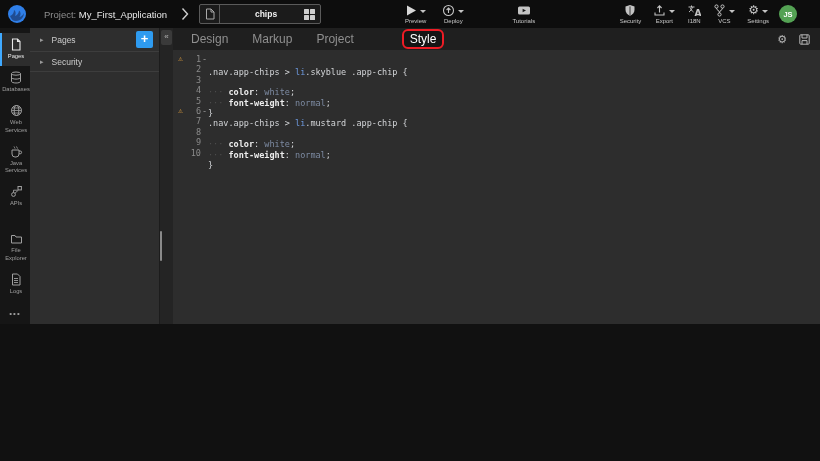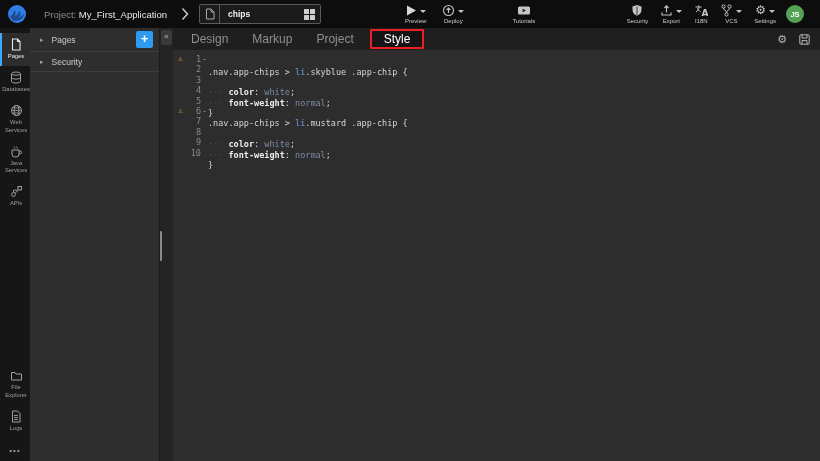--- a/index.html
+++ b/index.html
@@ -1,45 +1,45 @@
 <!DOCTYPE html>
 <html><head>
 <meta charset="utf-8">
 <style>
   * { margin:0; padding:0; box-sizing:border-box; }
   html,body { width:820px; height:461px; background:#111; overflow:hidden;
     font-family:"Liberation Sans", sans-serif; }
-  .app { position:relative; width:820px; height:461px; background:#2d2d2d; display:flex; flex-direction:column; }
+  .app { position:relative; width:820px; height:324px; background:#2d2d2d; display:flex; flex-direction:column; }
 
   
   .topbar { height:28px; background:#0d0d0d; display:flex; align-items:center; flex:0 0 28px; }
   .logo { width:34px; height:28px; display:flex; align-items:center; justify-content:center; }
   .project { margin-left:10px; font-size:9.5px; white-space:nowrap; }
   .project .plabel { color:#8f8f8f; }
   .project .pname { color:#e9e9e9; }
   .crumb-chevron { margin-left:14px; color:#cfcfcf; }
   .page-box { margin-left:10px; height:20px; width:122px; border:1px solid #5a5a5a; border-radius:2px;
-    background:#1b1b1b; display:flex; align-items:center; }
+    background:#1b1b1b; display:flex; align-items:center;text-align:center; }
   .page-box .file-cell { width:20px; height:100%; border-right:1px solid #5a5a5a; display:flex; align-items:center; justify-content:center; }
   .page-box .page-name { flex:1; color:#f0f0f0; font-size:8.5px; font-weight:bold; padding-left:8px; }
   .grid-icon { width:11px; height:11px; display:grid; grid-template-columns:5px 5px; grid-template-rows:5px 5px; gap:1px; margin-right:5px; }
   .grid-icon span { background:#cfcfcf; border-radius:0.5px; }
 
   .tb-btn { display:flex; flex-direction:column; align-items:center; justify-content:center; color:#c4c4c4; cursor:pointer; }
   .tb-btn .icon-row { display:flex; align-items:flex-start; height:13px; }
   .tb-btn .tb-label { font-size:6px; color:#c9c9c9; margin-top:1px; white-space:nowrap; }
   .caret { width:0; height:0; border-left:3px solid transparent; border-right:3px solid transparent;
     border-top:3.5px solid #c4c4c4; margin-left:3px; margin-top:6px; }
   .glyph { font-size:12px; line-height:12px; color:#c4c4c4; }
   .left-actions { display:flex; align-items:center; margin-left:84px; gap:16px; }
   .tutorials-btn { margin-left:48px; }
   .spacer { flex:1; }
   .right-actions { display:flex; align-items:center; gap:12px; margin-right:10px; }
   .avatar { width:18px; height:18px; border-radius:50%; display:flex; align-items:center; justify-content:center;
-    font-size:7.5px; font-weight:bold; color:#fff; margin-right:16px; }
+    font-size:7.5px; font-weight:bold; color:#fff; margin-right:23px; }
 
   
   .body-row { flex:1; display:flex; min-height:0; }
 
   
   .rail { width:30px; background:#161616; display:flex; flex-direction:column; align-items:stretch; padding-top:5px; }
   .rail-item { display:flex; flex-direction:column; align-items:center; padding:5px 0 6px 0; color:#9f9f9f;
     border-left:2px solid transparent; cursor:pointer; }
   .rail-item .rail-label { font-size:5.8px; text-align:center; line-height:1.25; margin-top:2px; }
   .rail-item.active { background:#2d2d2d; border-left-color:#3fa9ff; color:#e8e8e8; }
@@ -61,21 +61,21 @@
   .strip { width:13px; background:#242424; position:relative; }
   .collapse-btn { margin:2px auto 0 auto; width:11px; height:15px; background:#3a3a3a; border-radius:2px;
     color:#b5b5b5; font-size:8px; text-align:center; line-height:14px; cursor:pointer; }
   .strip-scroll { position:absolute; left:0px; top:203px; width:2px; height:30px; background:#8a8a8a; border-radius:1px; }
 
   
   .main { flex:1; display:flex; flex-direction:column; min-width:0; }
   .tabbar { height:22px; background:#1f1f1f; display:flex; align-items:center; padding-left:10px; flex:0 0 22px; }
   .tab { font-size:12px; color:#8f8f8f; padding:3px 8px; margin-right:8px; cursor:pointer; white-space:nowrap; }
   .tab.active { color:#ffffff; }
-  .tab.highlight { border:2px solid #ee1c25; border-radius:1px; padding:1px 12px; background:#151515; }
+  .tab.highlight { border:2px solid #ee1c25; border-radius:6px; padding:1px 6px; background:#151515;margin-left:32px; }
   .tabbar-right { margin-left:auto; display:flex; align-items:center; gap:12px; margin-right:10px; }
   .tabbar-right .glyph { font-size:11px; color:#b5b5b5; cursor:pointer; }
 
   .editor { flex:1; background:#2d2d2d; padding-top:4px; overflow:hidden;
     font-family:"DejaVu Sans Mono", monospace; font-size:8.5px; }
   .ed-row { display:flex; height:10.4px; line-height:10.4px; align-items:center; }
   .ed-warn { width:15px; text-align:center; color:#e8a33d; font-size:7.5px; flex:0 0 15px; }
   .ed-num { width:13px; text-align:right; color:#8a8a8a; flex:0 0 13px; }
   .ed-fold { width:7px; text-align:center; color:#9a9a9a; flex:0 0 7px; }
   .ed-code { white-space:pre;margin-top:25px; }

